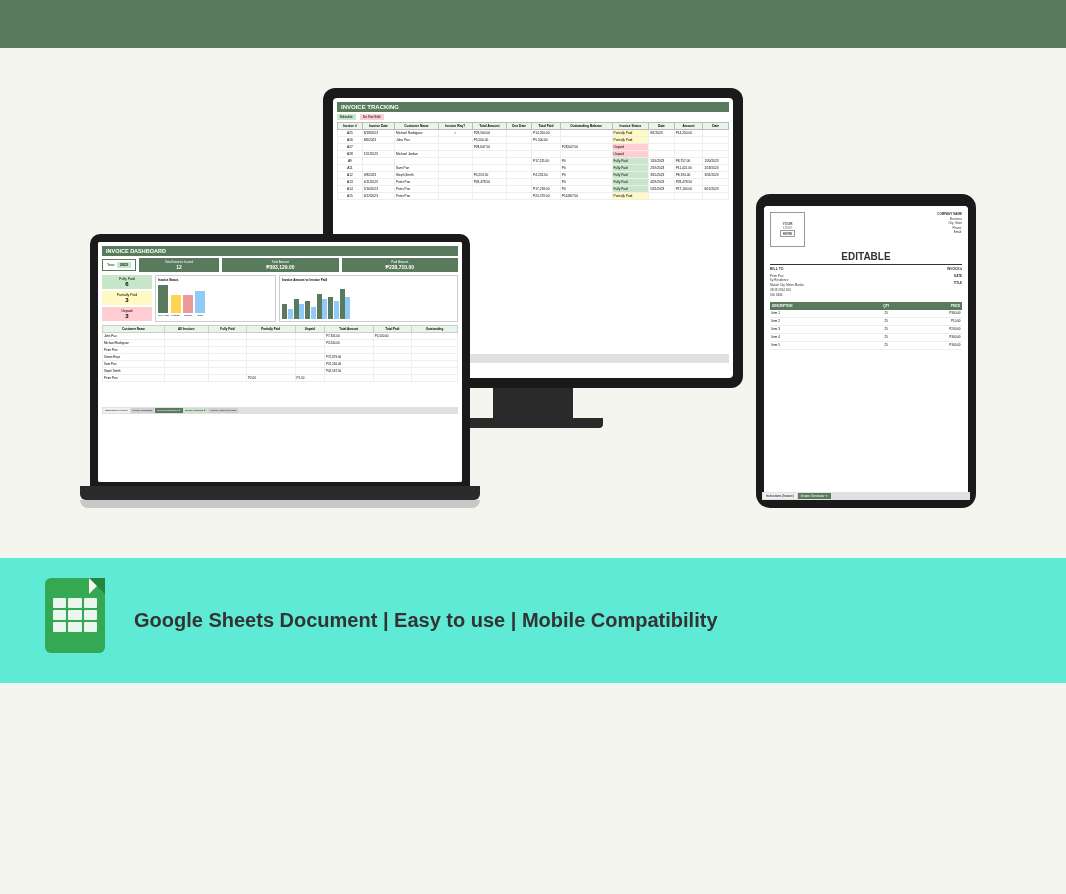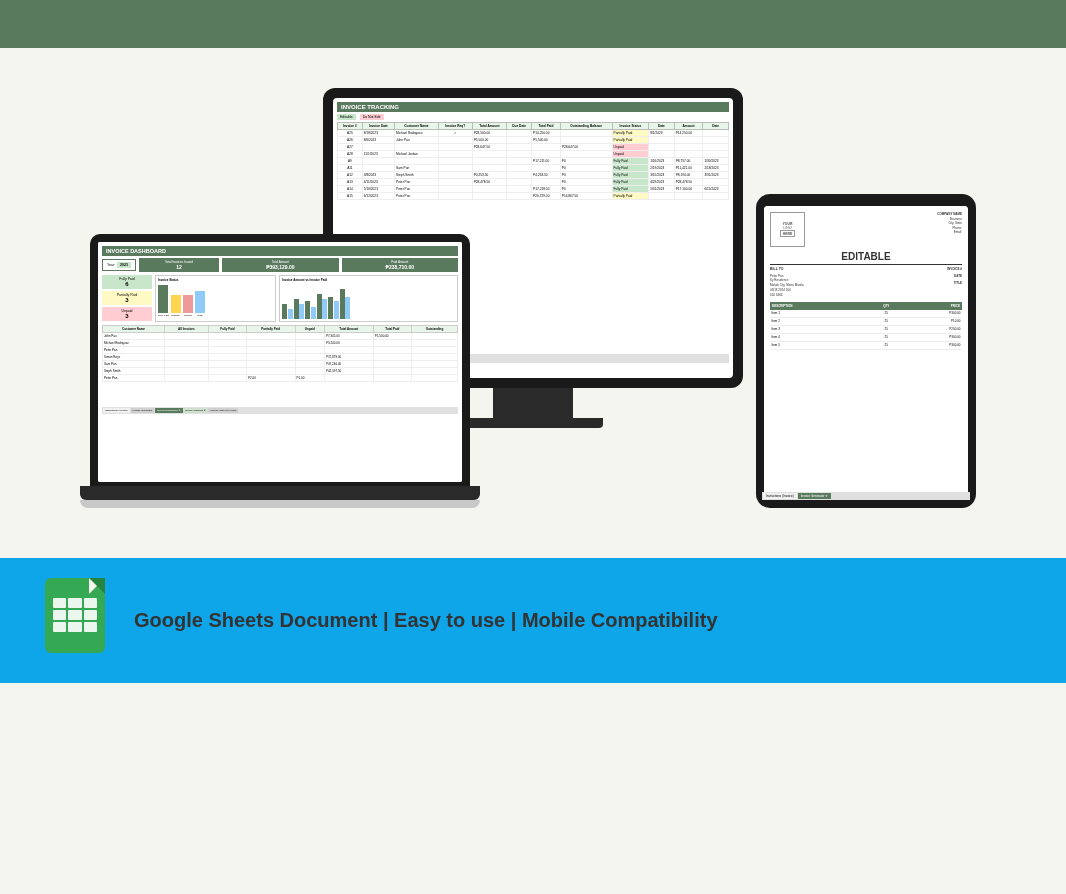--- a/index.html
+++ b/index.html
@@ -140,21 +140,21 @@
     .tablet-screen {
       background: #ffffff;
       width: 204px;
       height: 290px;
       border-radius: 4px;
       overflow: hidden;
     }
 
     
     .footer {
-      background: #0ea5e9;
+      background: #5eead4;
       padding: 20px 40px;
       display: flex;
       align-items: center;
       gap: 24px;
       margin-top: 10px;
     }
 
     
     .sheets-icon {
       width: 70px;

